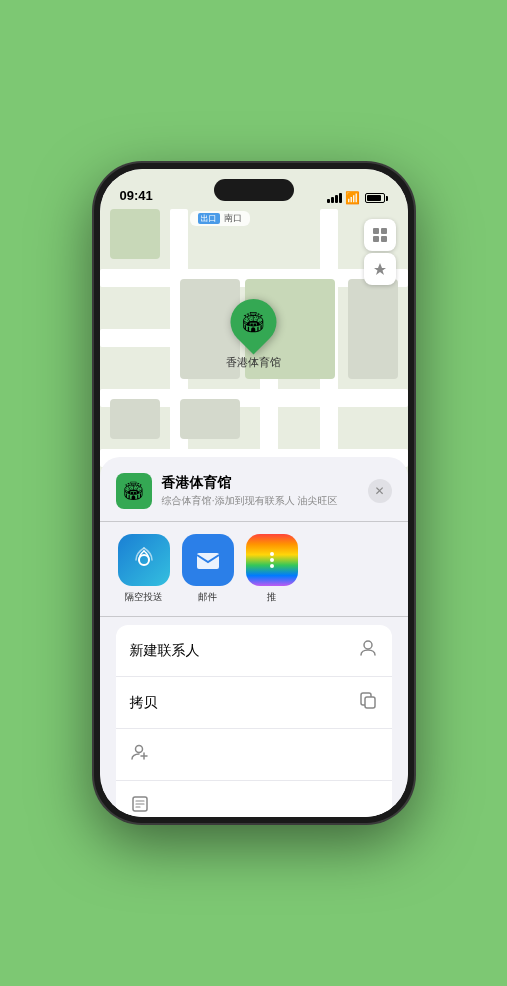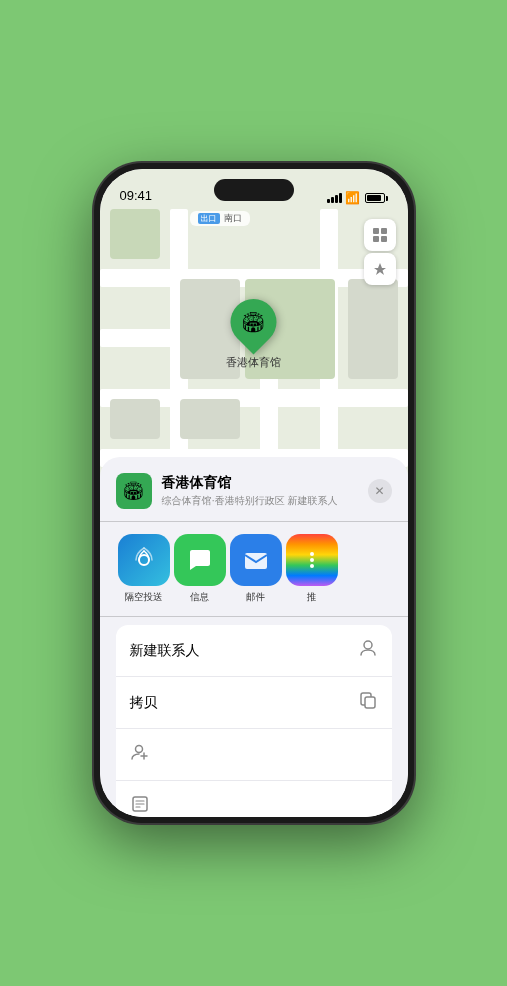--- a/index.html
+++ b/index.html
@@ -56,21 +56,21 @@
       height: 40px;
       display: flex;
       align-items: flex-end;
       justify-content: space-between;
       padding: 0 20px 4px;
       z-index: 50;
     }
 
     .status-time {
       font-size: 13px;
-      font-weight: 400;
+      font-weight: 700;
       color: #000;
       padding-bottom: 2px;
     }
 
     .status-icons {
       display: flex;
       align-items: center;
       gap: 4px;
       font-size: 11px;
       color: #000;
@@ -259,21 +259,21 @@
       align-items: center;
       justify-content: center;
       font-size: 12px;
       color: #888;
     }
 
     
     .share-row {
       display: flex;
       padding: 12px 16px;
-      gap: 0;
+      gap: 8px;
       overflow-x: auto;
       border-bottom: 0.5px solid #c8c8cc;
     }
 
     .share-item {
       display: flex;
       flex-direction: column;
       align-items: center;
       gap: 5px;
       min-width: 56px;
@@ -492,21 +492,21 @@
         </div>
       </div>
     </div>
 
     <div class="bottom-sheet">
 
       <div class="venue-header">
         <div class="venue-icon">🏟</div>
         <div class="venue-info">
           <div class="venue-name">香港体育馆</div>
-          <div class="venue-desc">综合体育馆·香港特别行政区 新建联系人</div>
+          <div class="venue-desc">综合体育馆·添加到现有联系人 油尖旺区</div>
         </div>
         <div class="close-btn">
           <span>✕</span>
         </div>
       </div>
 
       <div class="share-row">
 
         <div class="share-item">
           <div class="share-icon-wrap airdrop">
@@ -514,28 +514,20 @@
               <circle cx="13" cy="13" r="5" stroke="white" stroke-width="2" fill="none"></circle>
               <path d="M13 4 Q18 8 18 13" stroke="white" stroke-width="1.5" fill="none" stroke-linecap="round"></path>
               <path d="M13 4 Q8 8 8 13" stroke="white" stroke-width="1.5" fill="none" stroke-linecap="round"></path>
               <path d="M13 1 Q21 6 21 13" stroke="white" stroke-width="1.5" fill="none" stroke-linecap="round" opacity="0.6"></path>
               <path d="M13 1 Q5 6 5 13" stroke="white" stroke-width="1.5" fill="none" stroke-linecap="round" opacity="0.6"></path>
             </svg>
           </div>
           <span class="share-label">隔空投送</span>
         </div>
 
-        <div class="share-item">
-          <div class="share-icon-wrap messages">
-            <svg width="28" height="28" viewBox="0 0 28 28" fill="none">
-              <path d="M4 6C4 4.9 4.9 4 6 4H22C23.1 4 24 4.9 24 6V18C24 19.1 23.1 20 22 20H10L4 24V6Z" fill="white"></path>
-            </svg>
-          </div>
-          <span class="share-label">信息</span>
-        </div>
 
         <div class="share-item">
           <div class="share-icon-wrap mail">
             <svg width="28" height="28" viewBox="0 0 28 28" fill="none">
               <rect x="3" y="7" width="22" height="16" rx="2" fill="white" opacity="0.9"></rect>
               <path d="M3 9L14 16L25 9" stroke="#2b7fe8" stroke-width="2" fill="none"></path>
             </svg>
           </div>
           <span class="share-label">邮件</span>
         </div>

